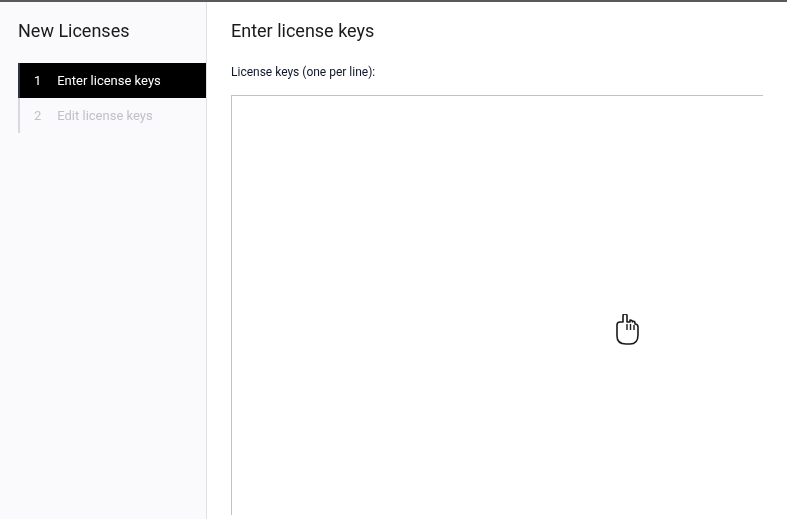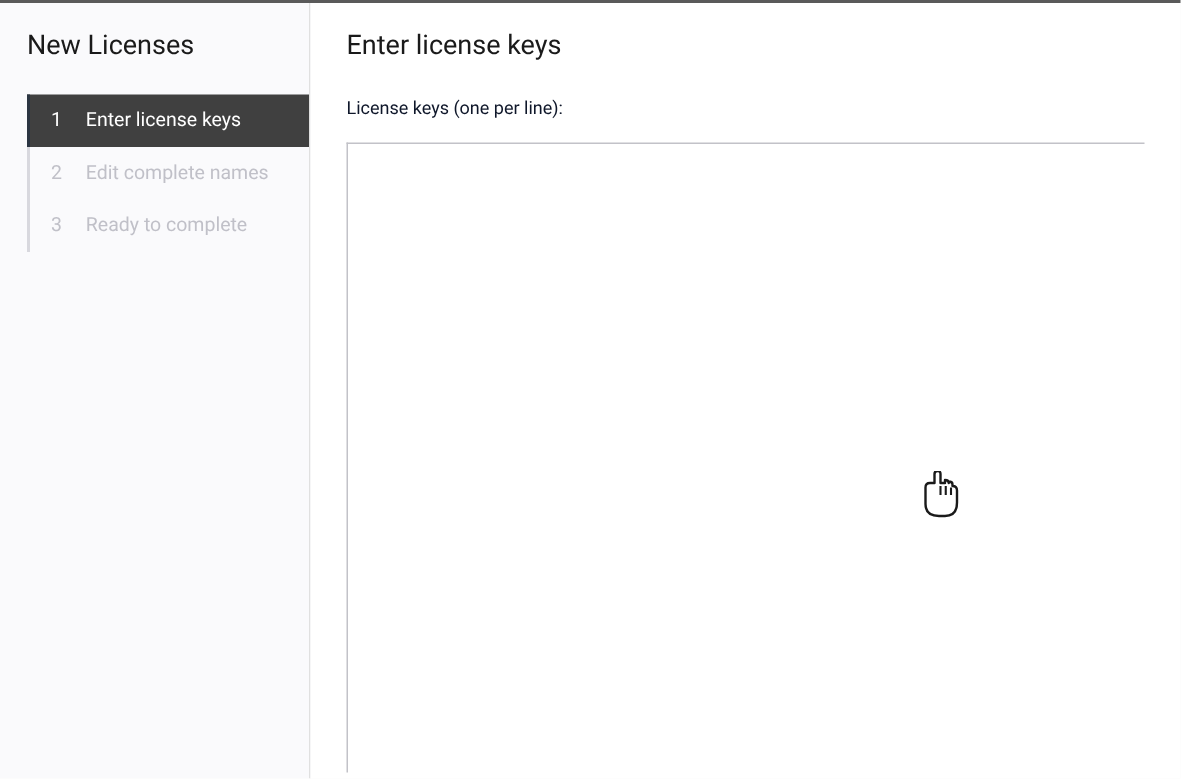--- a/index.html
+++ b/index.html
@@ -41,21 +41,21 @@
       font-size: 13px;
       color: #c0c0c8;
       cursor: default;
     }
     .step .num {
       display: inline-block;
       width: 14px;
       margin-right: 6px;
     }
     .step.active {
-      background: #404040;
+      background: #000000;
       color: #ffffff;
       margin-left: -2px;
       border-left: 2px solid #2b3542;
     }
     .main {
       flex: 1;
       background: #ffffff;
       padding: 18px 24px;
     }
     .main-title {
@@ -95,25 +95,21 @@
 <div class="container">
   <aside class="sidebar">
     <h1 class="sidebar-title">New Licenses</h1>
     <ul class="steps">
       <li class="step active">
         <span class="num">1</span>
         <span>Enter license keys</span>
       </li>
       <li class="step">
         <span class="num">2</span>
-        <span>Edit complete names</span>
-      </li>
-      <li class="step">
-        <span class="num">3</span>
-        <span>Ready to complete</span>
+        <span>Edit license keys</span>
       </li>
     </ul>
   </aside>
   <main class="main">
     <h2 class="main-title">Enter license keys</h2>
     <div class="field-label">License keys (one per line):</div>
     <textarea class="textarea" style=""></textarea>
   </main>
 </div>
 

